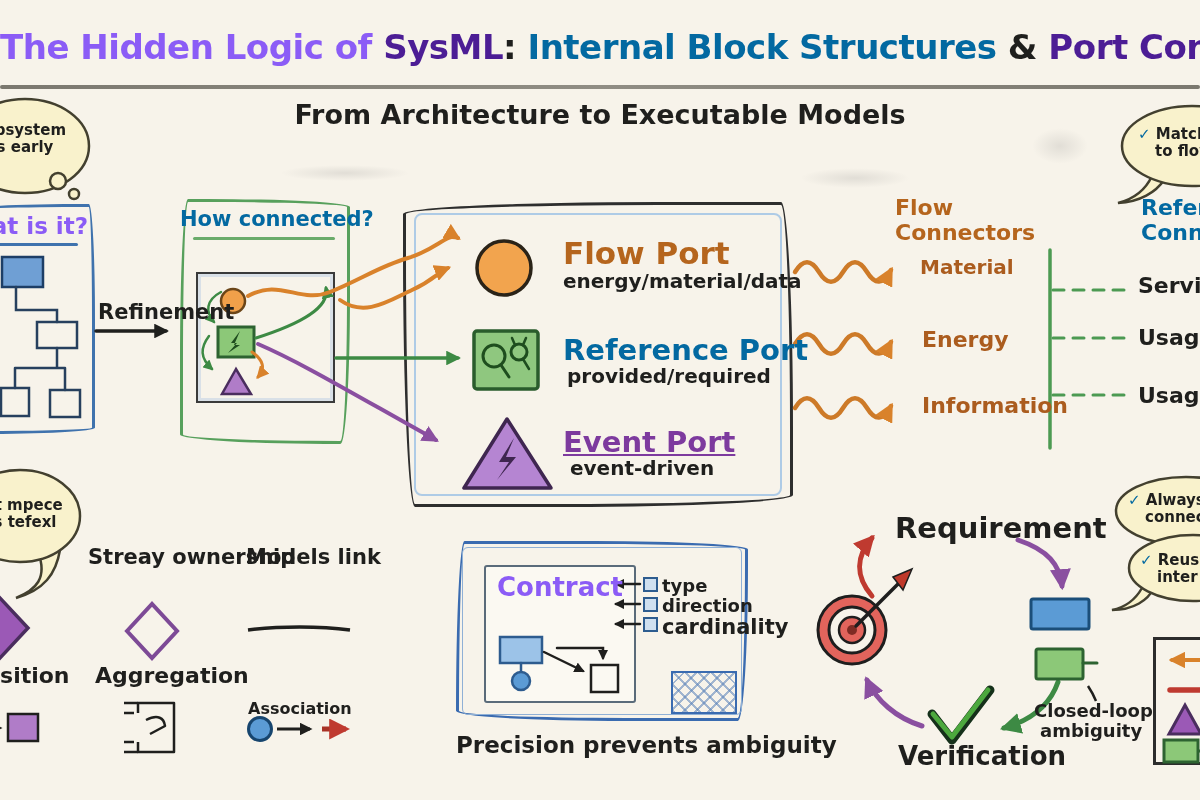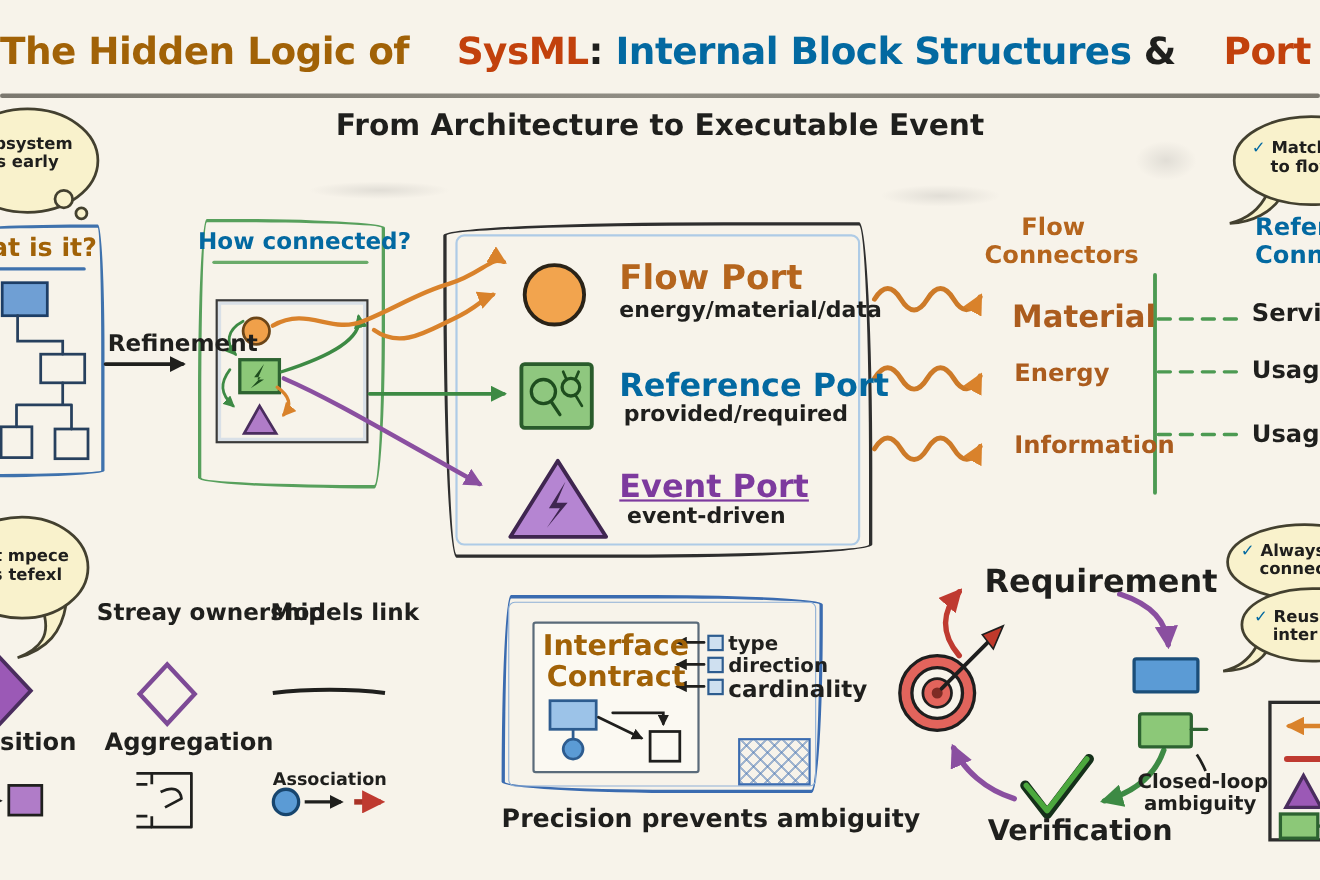--- a/index.html
+++ b/index.html
@@ -3,21 +3,21 @@
 <meta charset="utf-8">
 <style>
   html,body{margin:0;padding:0;background:#e8e4da;}
   .canvas{
     position:relative;width:1200px;height:800px;overflow:hidden;
     background:#f7f3ea;
     font-family:"DejaVu Sans", sans-serif;
   }
   .t{position:absolute;white-space:nowrap;font-weight:bold;color:#1f1f1d;line-height:1.12;}
   .center{left:0;right:0;text-align:center;}
-  .c-blue{color:#a16207;} .c-red{color:#c2410c;margin-left:32px;} .c-green{color:#0369a1;}
+  .c-blue{color:#8b5cf6;} .c-red{color:#4c1d95;} .c-green{color:#0369a1;}
   .c-ink{color:#1f1f1d;} .c-orange{color:#ab5c1e;} .c-purple{color:#7d3a9e;text-decoration:underline;}
   .box{position:absolute;box-sizing:border-box;}
   .wob{border-radius:255px 12px 225px 12px / 12px 225px 12px 255px;}
   .wob2{border-radius:10px 180px 12px 200px / 200px 10px 185px 12px;}
   .rule{position:absolute;left:0;width:1200px;top:85px;height:4px;background:linear-gradient(90deg,#7b786f,#908d84,#7b786f);border-radius:3px;}
   .art{position:absolute;left:0;top:0;z-index:5;}
   .txtlayer{z-index:9;}
   .boxlayer{z-index:2;}
   .hatch{
     border:2.5px solid #3a6bb0;
@@ -210,43 +210,43 @@
     <g>
       <path d="M1205 660 H1172" stroke="#d9822b" stroke-width="4" marker-end="url(#mO)" stroke-linecap="round"></path>
       <path d="M1170 690 H1205" stroke="#bf3a30" stroke-width="5.5" stroke-linecap="round"></path>
       <polygon points="1169,734 1185,705 1201,734" fill="#9b59b6" stroke="#4a2d5e" stroke-width="3"></polygon>
       <rect x="1164" y="740" width="34" height="22" fill="#8cc878" stroke="#2d6331" stroke-width="3"></rect>
       <path d="M1198 751 H1208" stroke="#2d6331" stroke-width="3"></path>
     </g>
   </svg>
 
   <div class="t center txtlayer" style="top:28px;font-size:34px;letter-spacing:-0.5px;"><span class="c-blue">The Hidden Logic of </span><span class="c-red">SysML</span><span class="c-ink">: </span><span class="c-green">Internal Block Structures </span><span class="c-ink">&amp; </span><span class="c-red">Port Connectors</span></div>
-  <div class="t center txtlayer" style="top:100px;font-size:27px;">From Architecture to Executable Event</div>
+  <div class="t center txtlayer" style="top:100px;font-size:27px;">From Architecture to Executable Models</div>
 
   <div class="t txtlayer" style="left:-35px;top:122px;width:120px;text-align:center;font-size:15px;">
     <div>ubsystem</div>
     <div>s early</div>
   </div>
 
   <div class="t c-blue txtlayer" style="left:-50px;top:214px;font-size:23px;">What is it?</div>
   <div class="t txtlayer" style="left:98px;top:301px;font-size:21px;">Refinement</div>
   <div class="t c-orange txtlayer" style="left:563px;top:236px;font-size:31px;color:#b5651d;">Flow Port</div>
 
   <div class="t c-green txtlayer" style="left:180px;top:208px;width:170px;text-align:center;font-size:21px;">How connected?</div>
   <div class="t txtlayer" style="left:563px;top:270px;font-size:20px;">energy/material/data</div>
   <div class="t c-green txtlayer" style="left:563px;top:334px;font-size:29px;">Reference Port</div>
   <div class="t txtlayer" style="left:567px;top:365px;font-size:20px;">provided/required</div>
   <div class="t c-purple txtlayer" style="left:563px;top:426px;font-size:29px;">Event Port</div>
   <div class="t txtlayer" style="left:570px;top:457px;font-size:20px;">event-driven</div>
 
-  <div class="t txtlayer" style="left:895px;top:196px;width:125px;text-align:center;font-size:22px;color:#b5651d;">
+  <div class="t txtlayer" style="left:895px;top:196px;width:125px;font-size:22px;color:#b5651d;">
     <div>Flow</div>
     <div>Connectors</div>
   </div>
-  <div class="t txtlayer" style="left:920px;top:272px;font-size:28px;color:#ab5c1e;">Material</div>
+  <div class="t txtlayer" style="left:920px;top:256px;font-size:20px;color:#ab5c1e;">Material</div>
   <div class="t txtlayer" style="left:922px;top:328px;font-size:22px;color:#ab5c1e;">Energy</div>
   <div class="t txtlayer" style="left:922px;top:394px;font-size:22px;color:#ab5c1e;">Information</div>
 
   <div class="t c-green txtlayer" style="left:1141px;top:196px;font-size:22px;">
     <div>Reference</div>
     <div>Connectors</div>
   </div>
   <div class="t txtlayer" style="left:1138px;top:274px;font-size:22px;">Service</div>
   <div class="t txtlayer" style="left:1138px;top:326px;font-size:22px;">Usage</div>
   <div class="t txtlayer" style="left:1138px;top:384px;font-size:22px;">Usage</div>
@@ -260,21 +260,20 @@
     <div>rt mpece</div>
     <div>s tefexl</div>
   </div>
   <div class="t txtlayer" style="left:88px;top:546px;font-size:21px;">Streay ownership</div>
   <div class="t txtlayer" style="left:246px;top:546px;font-size:21px;">Models link</div>
   <div class="t txtlayer" style="left:-85px;top:664px;font-size:22px;">Composition</div>
   <div class="t txtlayer" style="left:95px;top:664px;font-size:22px;">Aggregation</div>
   <div class="t txtlayer" style="left:248px;top:664px;font-size:16px;margin-top:36px;">Association</div>
 
   <div class="t c-blue txtlayer" style="left:484px;top:573px;width:152px;text-align:center;font-size:26px;">
-    <div>Interface</div>
     <div>Contract</div>
   </div>
   <div class="t txtlayer" style="left:662px;top:576px;font-size:18px;">type</div>
   <div class="t txtlayer" style="left:662px;top:596px;font-size:18px;">direction</div>
   <div class="t txtlayer" style="left:662px;top:616px;font-size:21px;">cardinality</div>
   <div class="t txtlayer" style="left:456px;top:733px;width:292px;text-align:center;font-size:23px;">Precision prevents ambiguity</div>
 
   <div class="t txtlayer" style="left:895px;top:512px;font-size:29px;">Requirement</div>
   <div class="t txtlayer" style="left:898px;top:742px;font-size:26px;">Verification</div>
   <div class="t txtlayer" style="left:1034px;top:701px;font-size:18px;line-height:1.1;">

